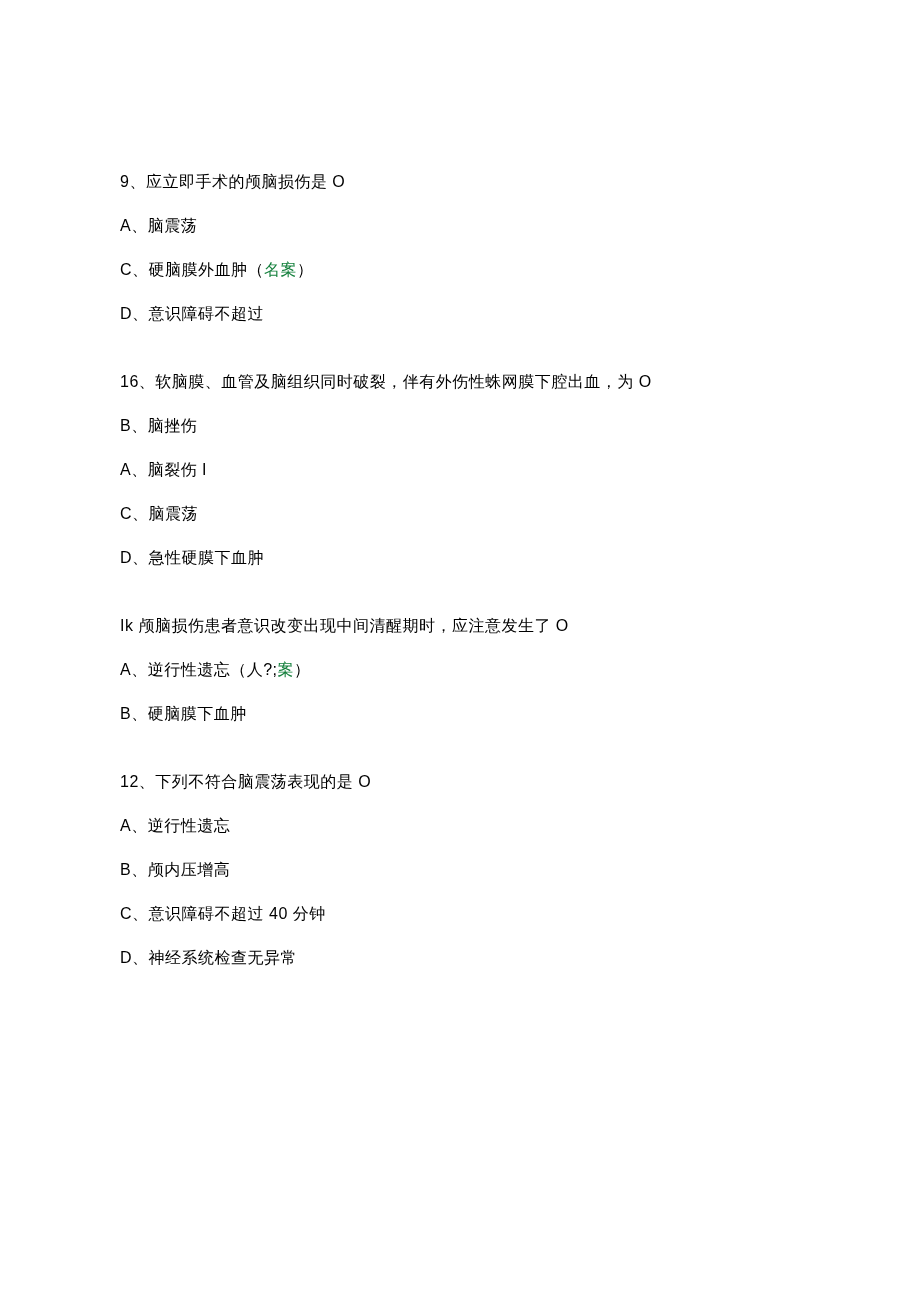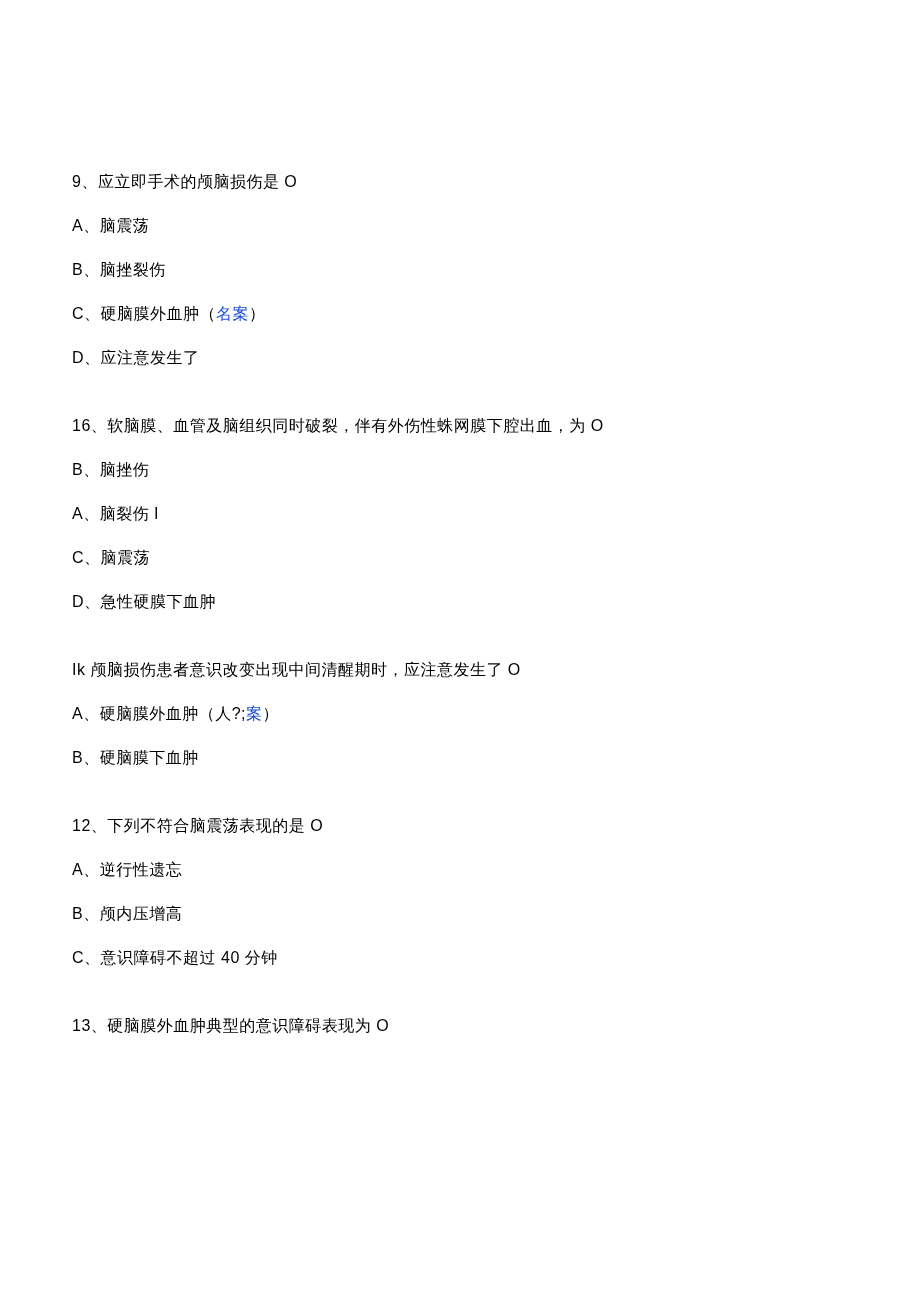--- a/index.html
+++ b/index.html
@@ -3,70 +3,69 @@
 <meta charset="utf-8">
 <style>
   body {
     margin: 0;
     padding: 0;
     background: #ffffff;
     font-family: "Microsoft YaHei", "SimSun", Arial, sans-serif;
     width: 920px;
   }
   .page {
-    padding: 170px 120px 100px 72px;
+    padding: 170px 120px 100px 120px;
     box-sizing: border-box;
   }
   .line {
     font-size: 16px;
     color: #000000;
     line-height: 1.5;
     margin-bottom: 20px;
     letter-spacing: 0.5px;
   }
   .question-gap {
     height: 24px;
   }
   .answer-tag {
-    color: #1d4ed8;
+    color: #15803d;
   }
 </style>
 </head>
 <body>
 
 <div class="page">
 
   <div class="line">9、应立即手术的颅脑损伤是 O</div>
   <div class="line">A、脑震荡</div>
-  <div class="line">B、脑挫裂伤</div>
   <div class="line">
     <span>C、硬脑膜外血肿（</span><span class="answer-tag">名案</span><span>）</span>
   </div>
-  <div class="line">D、应注意发生了</div>
+  <div class="line">D、意识障碍不超过</div>
 
   <div class="question-gap"></div>
 
   <div class="line">16、软脑膜、血管及脑组织同时破裂，伴有外伤性蛛网膜下腔出血，为 O</div>
   <div class="line">B、脑挫伤</div>
   <div class="line">A、脑裂伤 I</div>
   <div class="line">C、脑震荡</div>
   <div class="line">D、急性硬膜下血肿</div>
 
   <div class="question-gap"></div>
 
   <div class="line">Ik 颅脑损伤患者意识改变出现中间清醒期时，应注意发生了 O</div>
   <div class="line">
-    <span>A、硬脑膜外血肿（人?;</span><span class="answer-tag">案</span><span>）</span>
+    <span>A、逆行性遗忘（人?;</span><span class="answer-tag">案</span><span>）</span>
   </div>
   <div class="line">B、硬脑膜下血肿</div>
 
   <div class="question-gap"></div>
 
   <div class="line">12、下列不符合脑震荡表现的是 O</div>
   <div class="line">A、逆行性遗忘</div>
   <div class="line">B、颅内压增高</div>
   <div class="line">C、意识障碍不超过 40 分钟</div>
+  <div class="line">D、神经系统检查无异常</div>
 
   <div class="question-gap"></div>
 
-  <div class="line">13、硬脑膜外血肿典型的意识障碍表现为 O</div>
 
 </div>
 
 </body></html>

